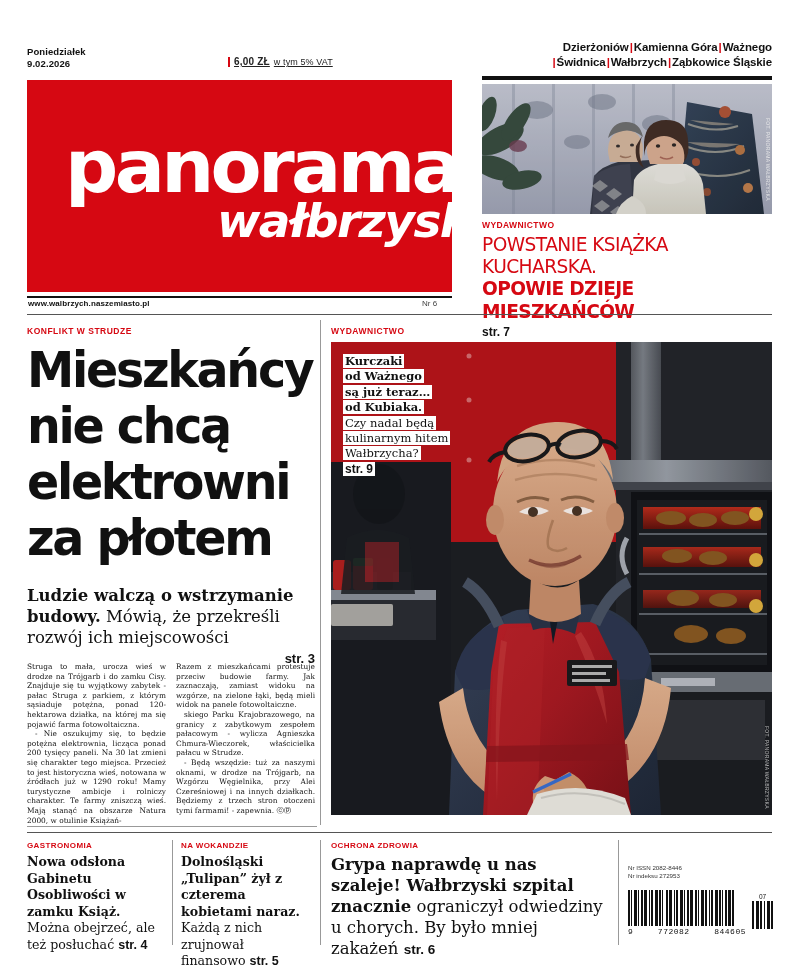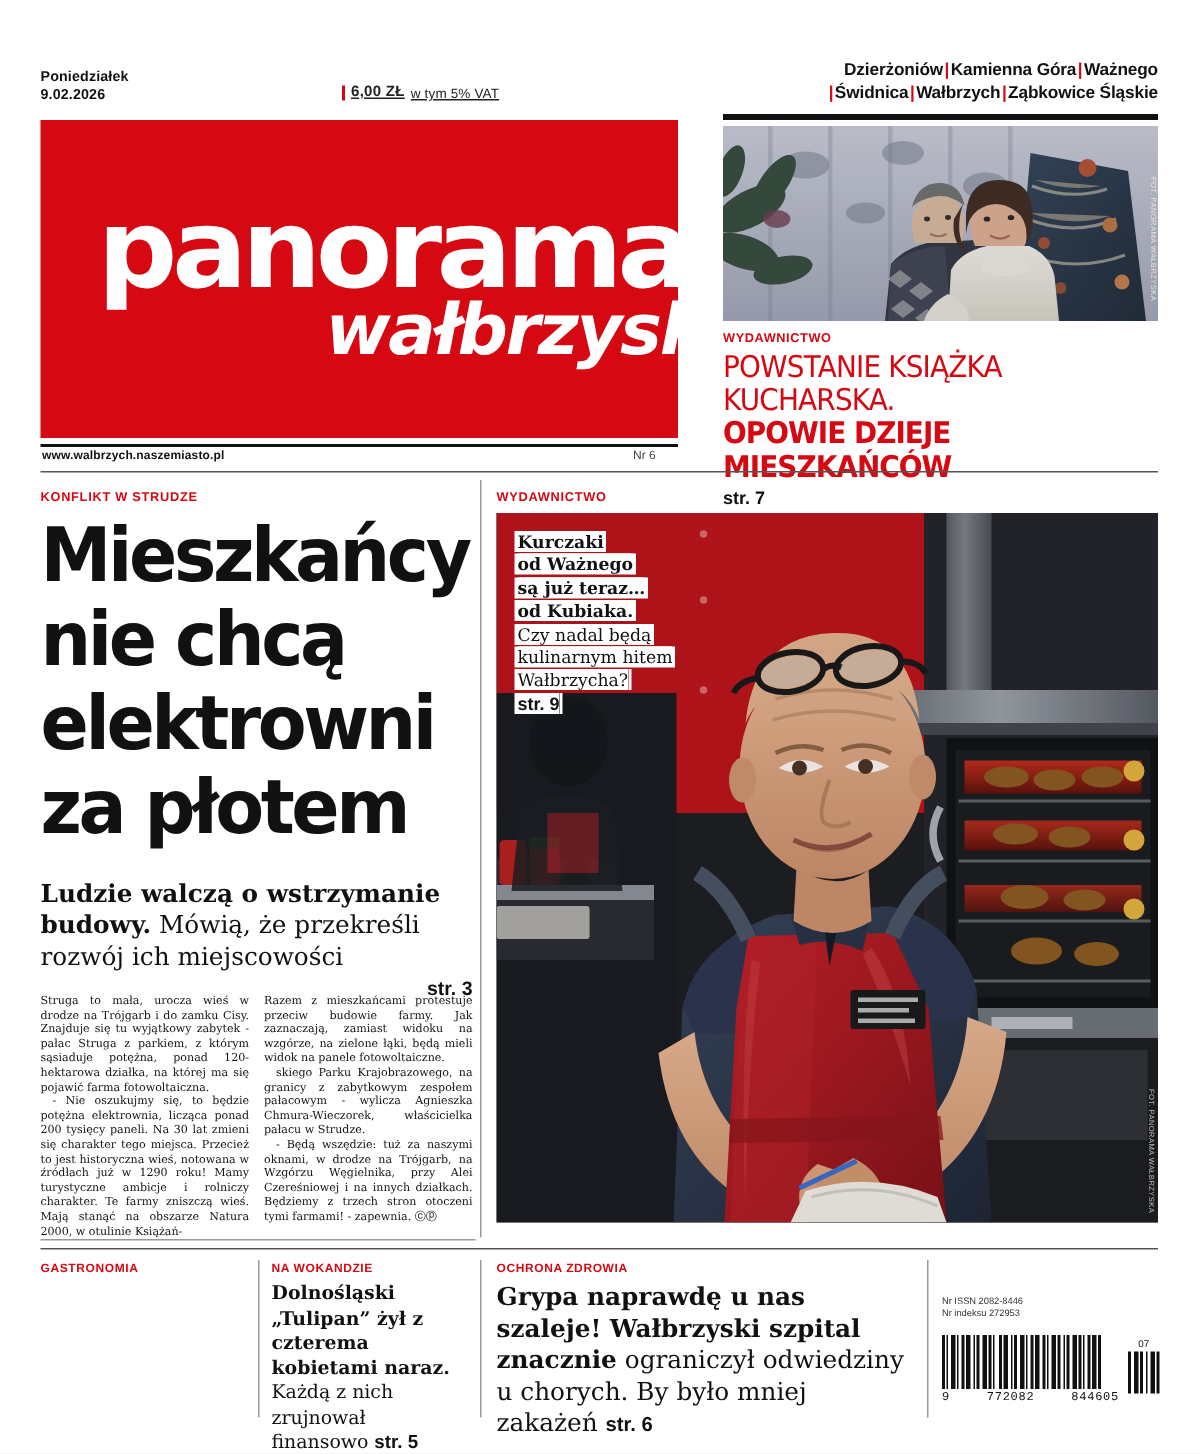--- a/index.html
+++ b/index.html
@@ -580,20 +580,25 @@
   </div>
 
   <div class="rule-h-abovebottom"></div>
   <div class="rule-h-bottom"></div>
   <div class="rule-v-b1"></div>
   <div class="rule-v-b2"></div>
   <div class="rule-v-b3"></div>
 
   <div class="bt bt1">
     <div class="k">GASTRONOMIA</div>
+    <div class="t">
+      <b>Nowa odsłona Gabinetu Osobliwości w zamku Książ.</b>
+      <span>Można obejrzeć, ale też posłuchać</span>
+      <span class="pg">str. 4</span>
+    </div>
   </div>
 
   <div class="bt bt2">
     <div class="k">NA WOKANDZIE</div>
     <div class="t">
       <b>Dolnośląski „Tulipan” żył z czterema kobietami naraz.</b>
       <span>Każdą z nich zrujnował finansowo</span>
       <span class="pg">str. 5</span>
     </div>
   </div>

